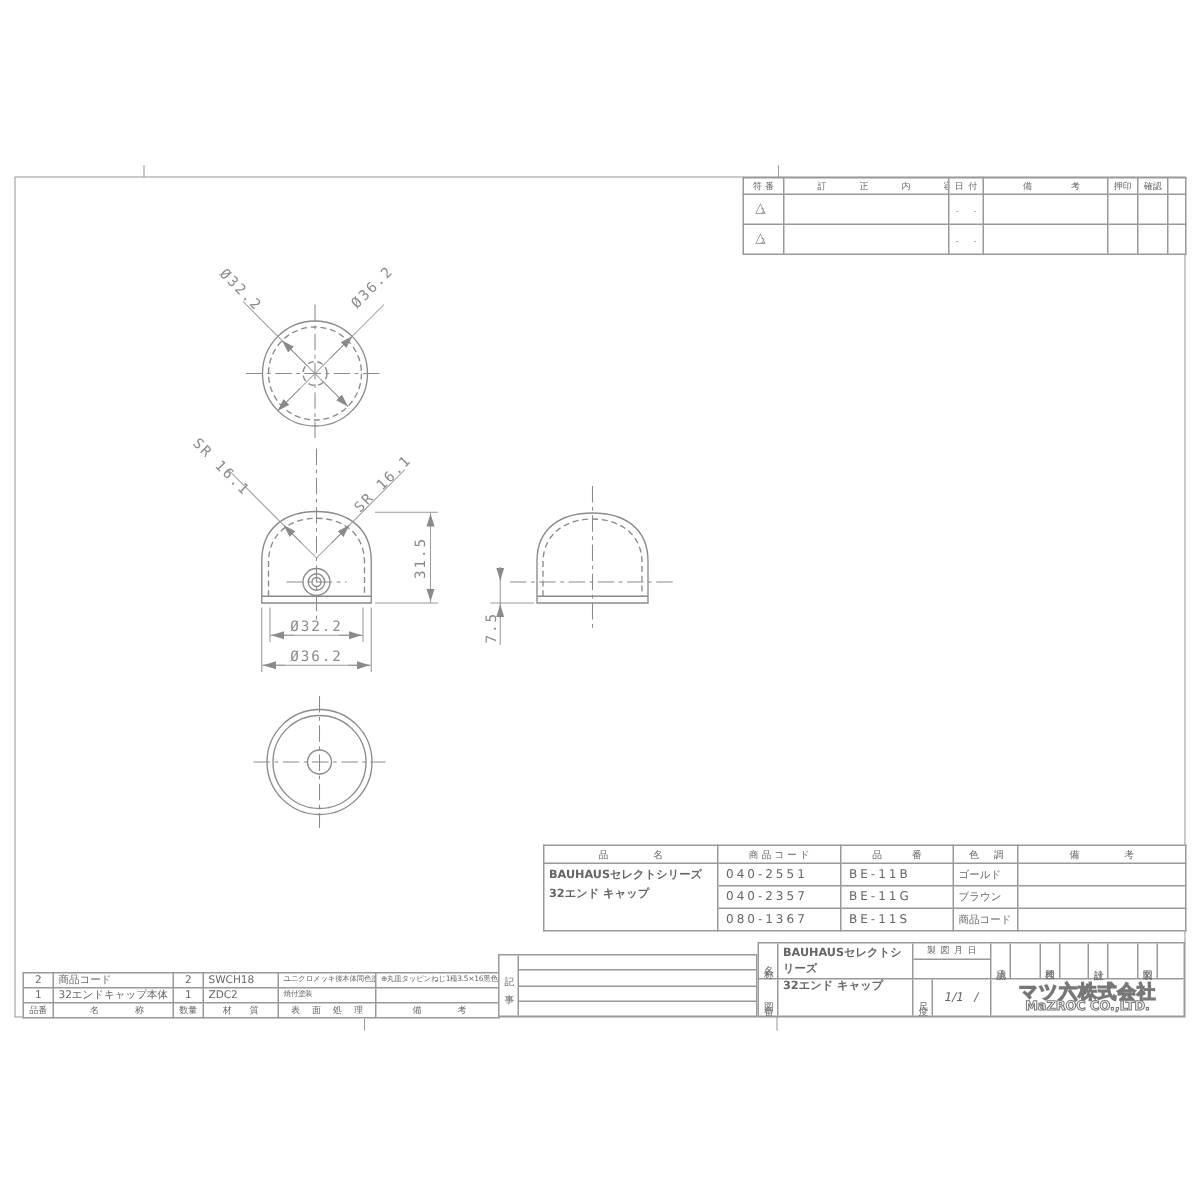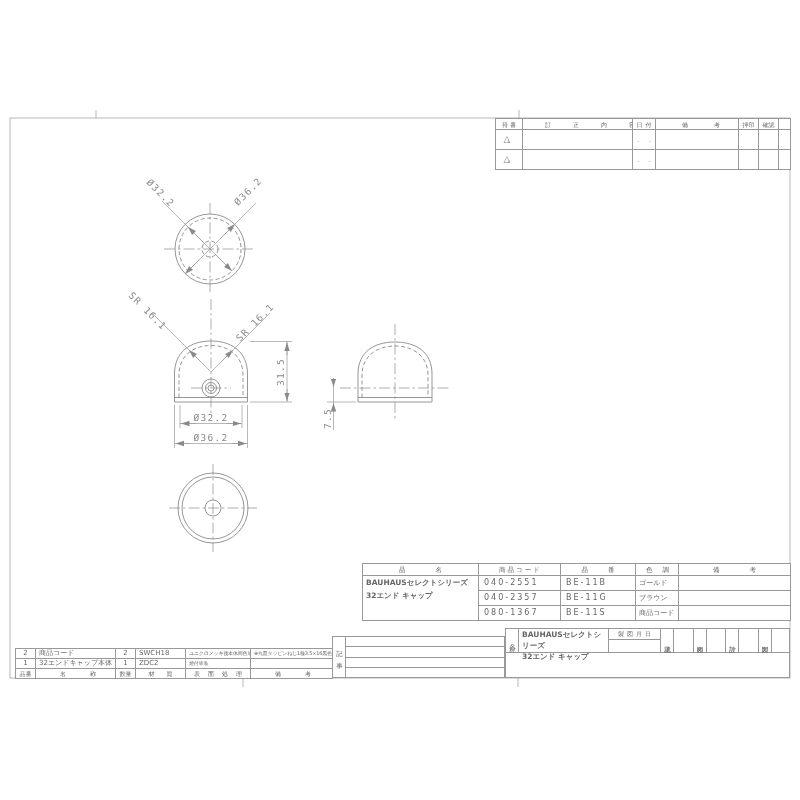--- a/index.html
+++ b/index.html
@@ -311,15 +311,32 @@
         <div class="brd-r cellc" style="width:13px;">
             <span class="vlab">設計</span>
           </div>
         <div class="brd-r" style="width:19.5px;"></div>
         <div class="brd-r cellc" style="width:13px;">
             <span class="vlab">製図</span>
           </div>
         <div style="flex:1;"></div>
       </div>
     </div>
+    <div style="flex:1;display:flex;">
+      <div class="brd-r cellc" style="width:13px;">
+        <span class="vlab" style="letter-spacing:3px;">図番</span>
+      </div>
+      <div class="brd-r f7" style="width:90px;"></div>
+      <div class="brd-r cellc" style="width:13px;">
+        <span class="vlab" style="letter-spacing:3px;">尺度</span>
+      </div>
+      <div class="brd-r cellc" style="width:39px;gap:7px;">
+        <span class="f8" style="font-style:italic;">1/1</span>
+        <span class="f8" style="font-style:italic;">/</span>
+      </div>
+      <div class="cellc" style="flex:1;flex-direction:column;">
+        <div class="logo-jp">マツ六株式会社</div>
+        <div class="logo-en">MaZROC CO.,LTD.</div>
+      </div>
+    </div>
   </div>
 
 </div>
 
 </body></html>

